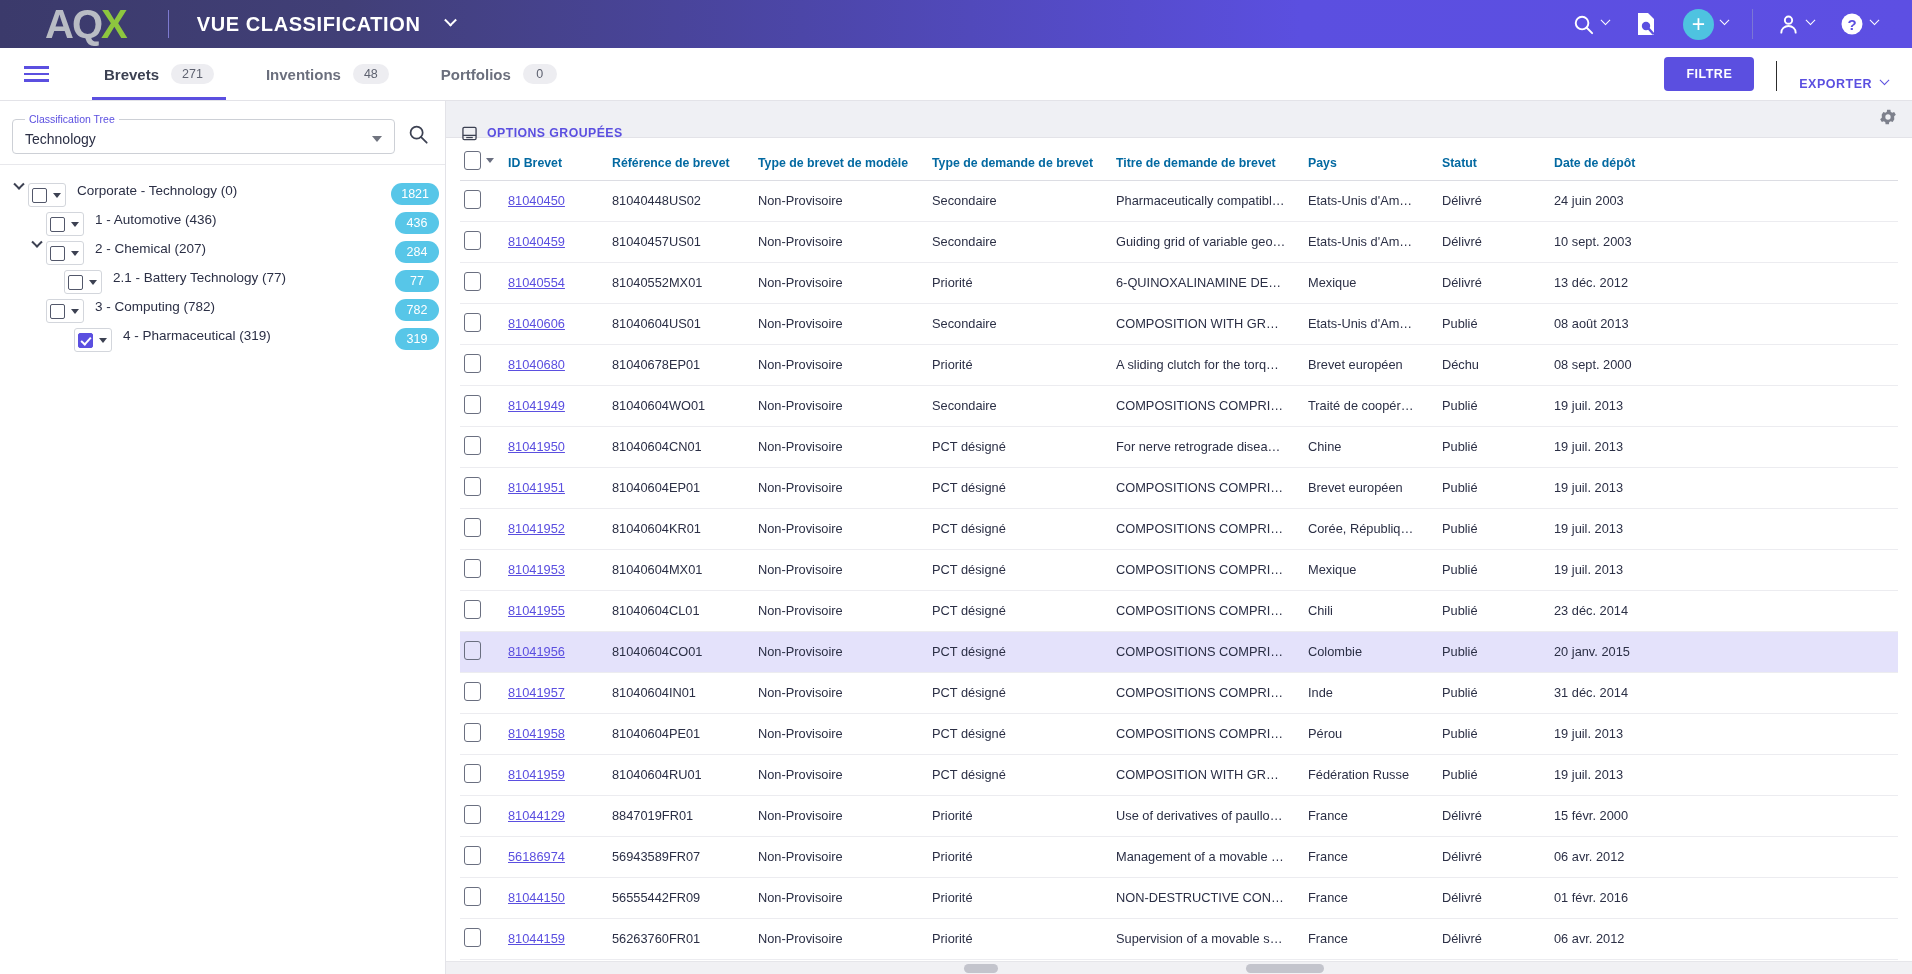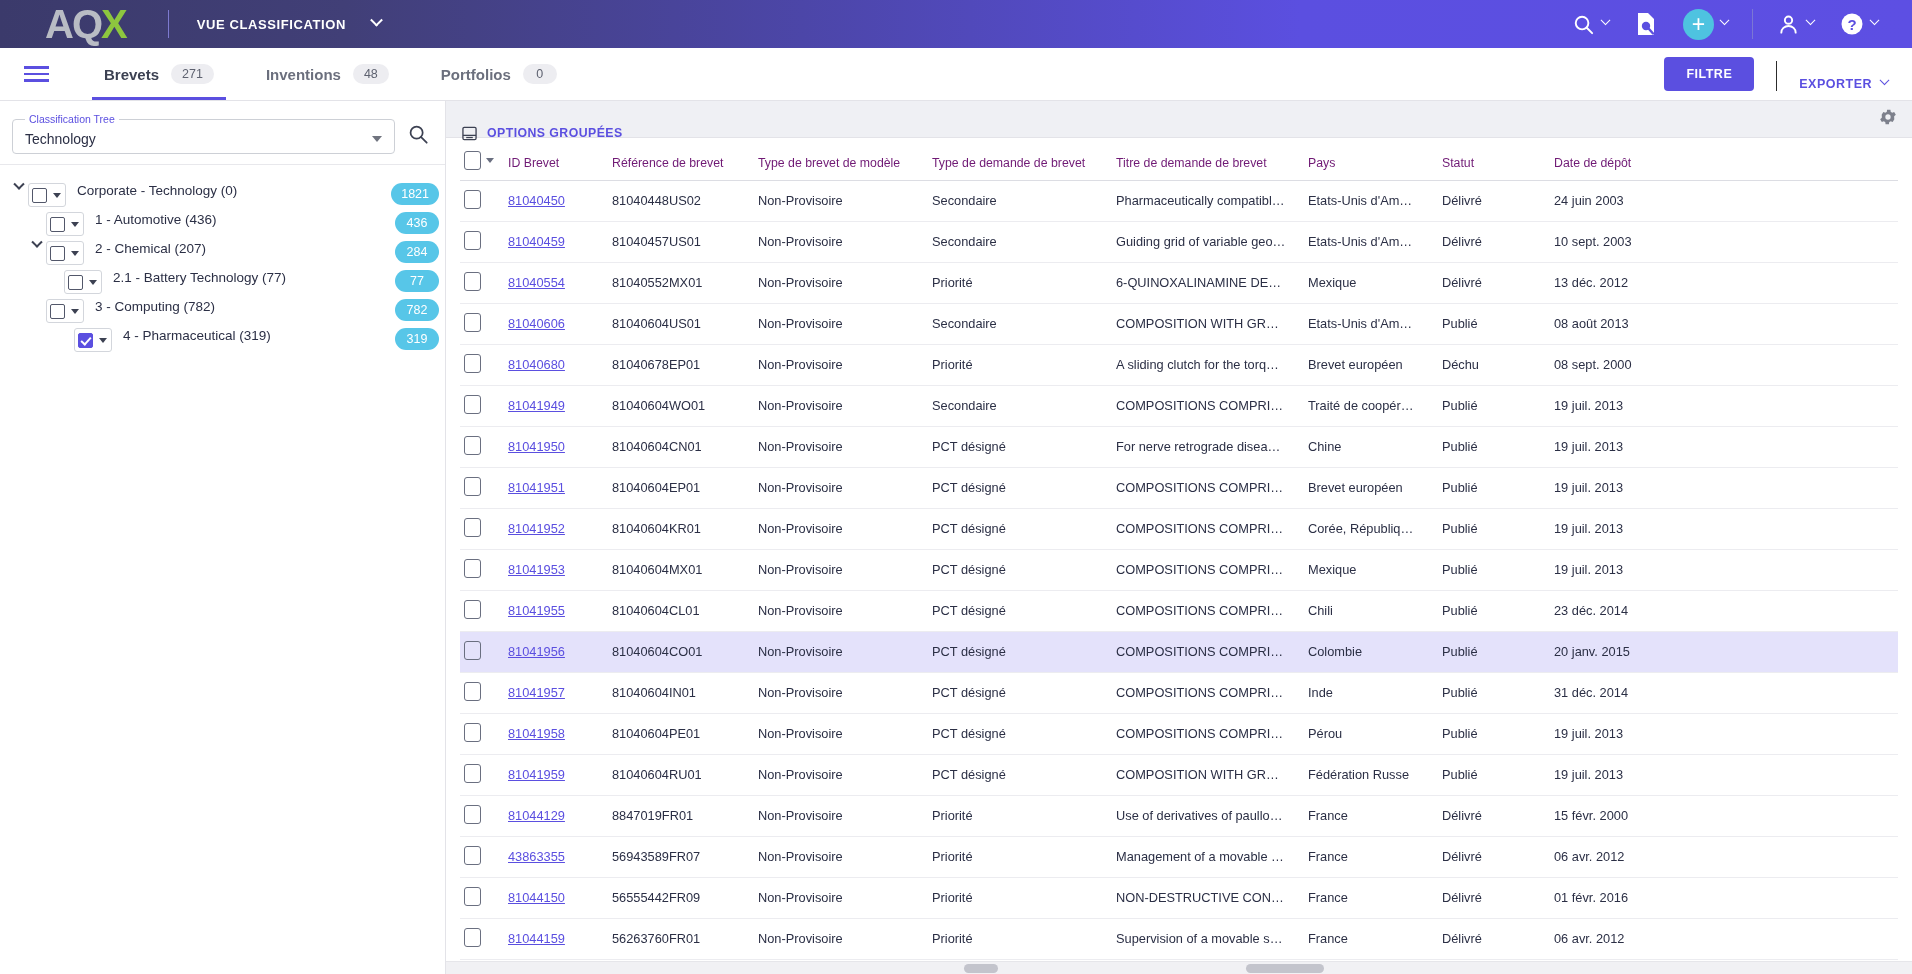--- a/index.html
+++ b/index.html
@@ -15,21 +15,21 @@
   .topbar{
     height:48px; width:100%;
     background:linear-gradient(90deg,#3b3a6b 0%,#413f77 18%,#4c46a8 42%,#5b4fe0 68%,#5d4fe3 100%);
     display:flex; align-items:center; position:relative;
   }
   .logo{ margin-left:45px; display:flex; align-items:baseline; letter-spacing:-2px; }
   .logo .aq{ color:#b9bcc4; font-size:40px; font-weight:700; font-family:"Liberation Sans",sans-serif; }
   .logo .x{ color:#8dc63f; font-size:40px; font-weight:700; }
   .topdiv{ width:1px; height:28px; background:#7d7ad0; margin:0 28px 0 42px; }
   .viewtitle{
-    color:#fff; font-size:13px; font-weight:700; letter-spacing:.6px;
+    color:#fff; font-size:20px; font-weight:700; letter-spacing:.6px;
     display:flex; align-items:center; gap:26px; cursor:pointer;
   }
   .caret{ display:inline-block; width:9px; height:9px; border-right:2px solid currentColor;
           border-bottom:2px solid currentColor; transform:rotate(45deg) translate(-3px,-3px); }
   .caret.sm{ width:7px; height:7px; border-width:1.6px; }
   .topright{ margin-left:auto; display:flex; align-items:center; height:100%; padding-right:22px; gap:2px; }
   .ticon{ color:#fff; display:flex; align-items:center; gap:7px; padding:0 12px; cursor:pointer; height:100%; }
   .vsep{ width:1px; height:30px; background:#7b77d4; margin:0 10px; }
   .plusbtn{
     width:31px;height:31px;border-radius:50%;background:#4ec3e0;display:flex;
@@ -117,21 +117,21 @@
   .optbar{
     height:37px; background:#eff0f4; display:flex; align-items:center; padding:0 16px;
     border-bottom:1px solid #e3e3e8; position:relative;
   }
   .optlabel{ color:#5b4fe0; font-size:12.3px; font-weight:700; letter-spacing:.45px; cursor:pointer;
              display:flex; align-items:center; gap:10px;margin-top:28px; }
   .gear{ position:absolute; right:14px; top:50%; transform:translateY(-50%); cursor:pointer; }
   .tablewrap{ flex:1; overflow:hidden; position:relative; padding:0 14px; }
   table{ width:100%; border-collapse:collapse; table-layout:fixed; }
   thead th{
-    text-align:left; font-size:12.3px; font-weight:400; color:#701a75; padding:12px 4px 10px 4px;
+    text-align:left; font-size:12.3px; font-weight:700; color:#0369a1; padding:12px 4px 10px 4px;
     border-bottom:1px solid #dcdde3; white-space:nowrap; vertical-align:bottom;
   }
   thead tr{ height:42px; }
   tbody td{
     font-size:12.8px; color:#2b2f45; padding:9px 4px; border-bottom:1px solid #ececf0;
     white-space:nowrap; overflow:hidden; text-overflow:ellipsis;
   }
   tbody tr{ height:28.8px; }
   tbody tr.hl{ background:#e4e2fb; }
   .rowcb{ width:17px;height:19px;border:1.4px solid #6a6f80;border-radius:3px;display:inline-block; }
@@ -526,21 +526,21 @@
               <td class="c-ref">8847019FR01</td>
               <td class="c-mod">Non-Provisoire</td>
               <td class="c-dem">Priorité</td>
               <td class="c-tit">Use of derivatives of paullo…</td>
               <td class="c-pay">France</td>
               <td class="c-sta">Délivré</td>
               <td class="c-dat">15 févr. 2000</td>
             </tr>
             <tr>
               <td class="c-cb"><span class="rowcb"></span></td>
-              <td class="c-id"><a class="idlink">43863355</a></td>
+              <td class="c-id"><a class="idlink">56186974</a></td>
               <td class="c-ref">56943589FR07</td>
               <td class="c-mod">Non-Provisoire</td>
               <td class="c-dem">Priorité</td>
               <td class="c-tit">Management of a movable …</td>
               <td class="c-pay">France</td>
               <td class="c-sta">Délivré</td>
               <td class="c-dat">06 avr. 2012</td>
             </tr>
             <tr>
               <td class="c-cb"><span class="rowcb"></span></td>

